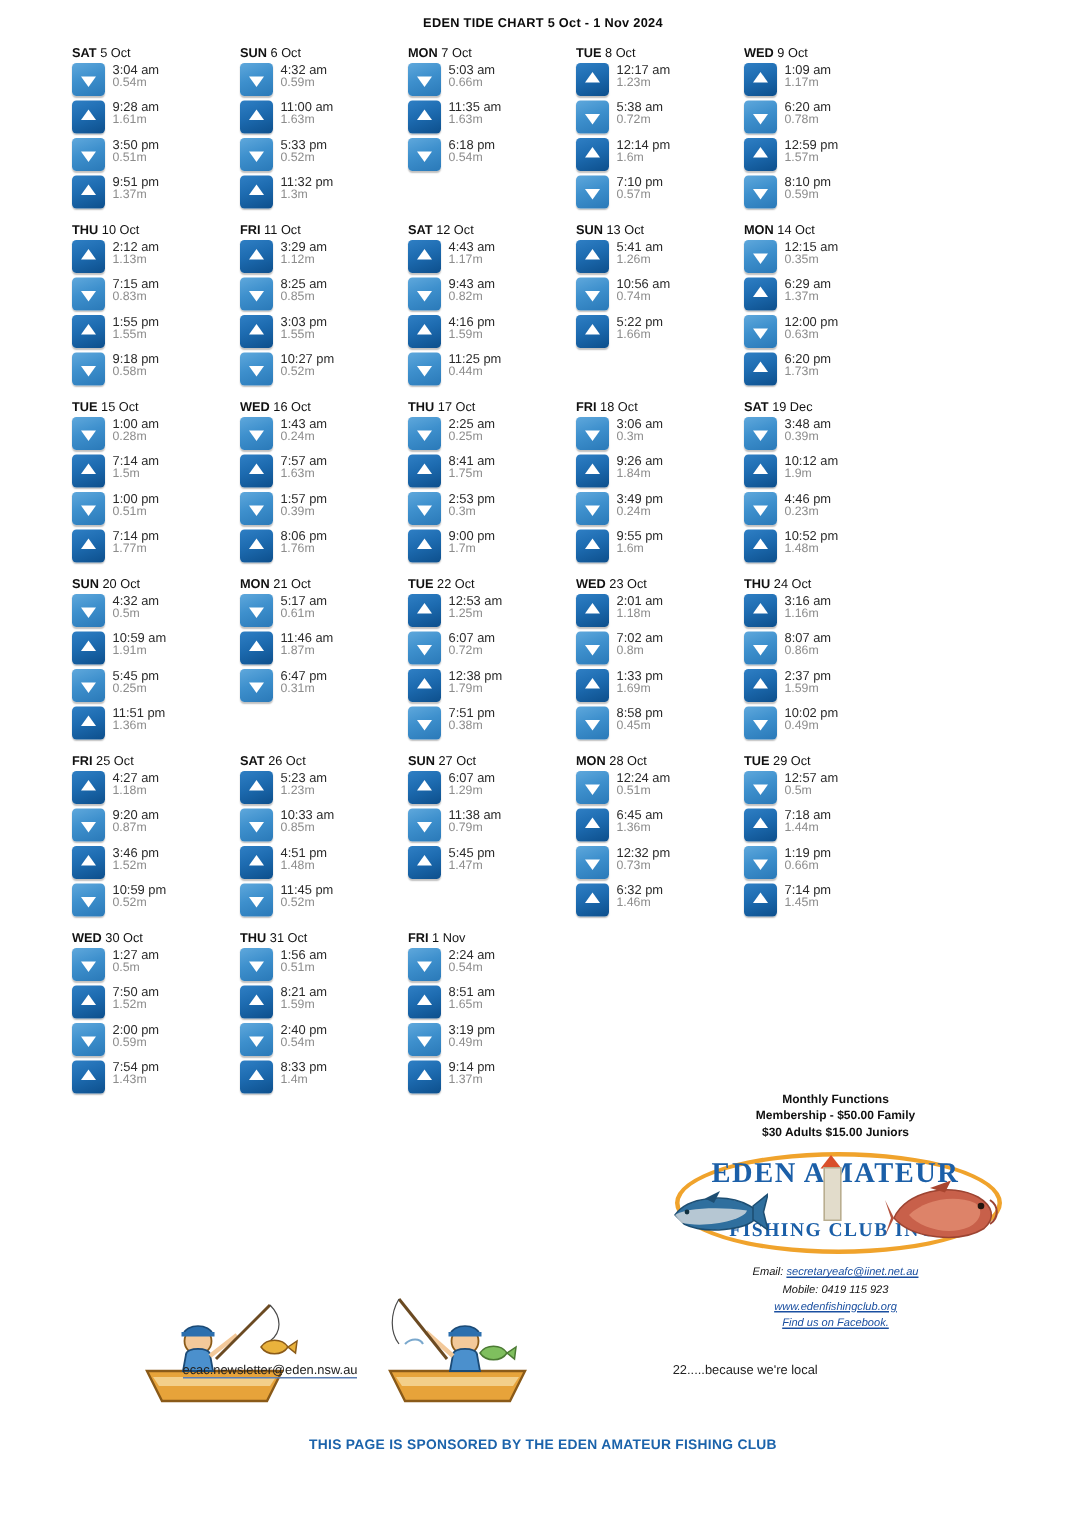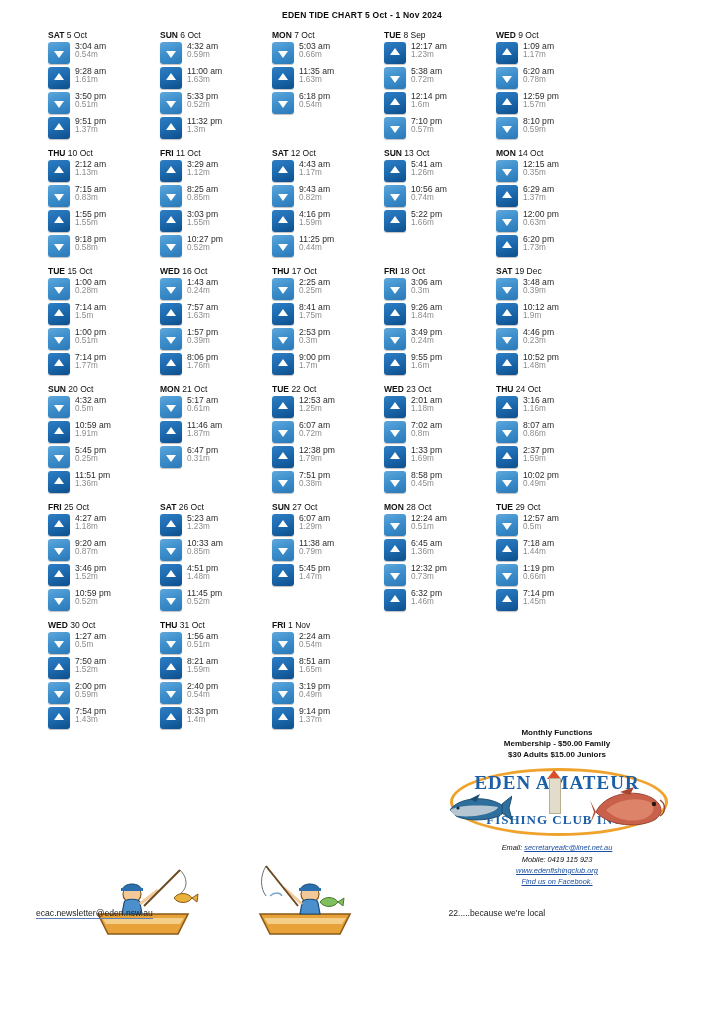--- a/index.html
+++ b/index.html
@@ -196,21 +196,21 @@
     width:724px;
     padding:0 36px;
     box-sizing:border-box;
     display:flex;
     justify-content:space-between;
     align-items:flex-end;
     font-size:8.6px;
     color:#222;
   }
   .footer .center { flex:1; text-align:right; }
-  .footer .left { width:230px; text-align:left; }
+  .footer .left { width:230px; text-align:center;margin-left:29px; }
   .footer .right { width:230px; text-align:left; }
   .footer .left span { border-bottom:1px solid #5b7fb5; }
 </style>
 </head>
 <body>
 
 <div class="page">
 
   <div class="doc-title">EDEN TIDE CHART  5 Oct - 1 Nov 2024</div>
 
@@ -346,21 +346,21 @@
                 </svg>
               </div>
               <div class="tinfo">
                 <div class="ttime">6:18 pm</div>
                 <div class="theight">0.54m</div>
               </div>
             </div>
           </div>
         </div>
         <div class="daycell">
-          <div class="dayhead"><span class="dow">TUE</span> <span class="dnum">8 Sep</span></div>
+          <div class="dayhead"><span class="dow">TUE</span> <span class="dnum">8 Oct</span></div>
           <div class="tides">
             <div class="tide">
               <div class="arrowbox high">
                 <svg width="14" height="14" viewBox="0 0 14 14">
                   <path d="M7 2 L12 9 L2 9 Z" fill="#ffffff"></path>
                 </svg>
               </div>
               <div class="tinfo">
                 <div class="ttime">12:17 am</div>
                 <div class="theight">1.23m</div>
@@ -1633,19 +1633,20 @@
       <path d="M218 41 C218 36, 234 36, 234 41 L236 52 L216 52 Z" fill="#4b90cd" stroke="#1b4a76" stroke-width="1.2"></path>
       <path d="M218 42 L200 26" stroke="#f3c99a" stroke-width="3"></path>
       <path d="M214 44 L182 4" stroke="#6b4a22" stroke-width="2"></path>
       <path d="M182 4 C176 14, 176 26, 182 34" stroke="#4a4a4a" stroke-width="0.8" fill="none"></path>
       <path d="M236 40 C240 34, 250 34, 254 40 C250 46, 240 46, 236 40 Z" fill="#7fbf5e" stroke="#4b7a33" stroke-width="1"></path>
       <path d="M254 40 L260 36 L259 44 Z" fill="#7fbf5e" stroke="#4b7a33" stroke-width="1"></path>
       <path d="M186 34 C190 30, 196 30, 198 34" stroke="#7aa8cd" stroke-width="1.4" fill="none"></path>
     </g>
   </svg>
 
+  <div class="sponsor">THIS PAGE IS SPONSORED BY THE EDEN AMATEUR FISHING CLUB</div>
 
   <div class="footer">
     <div class="left"><span>ecac.newsletter@eden.nsw.au</span></div>
     <div class="center">22</div>
     <div class="right">.....because we're local</div>
   </div>
 </div>
 
 </body></html>

